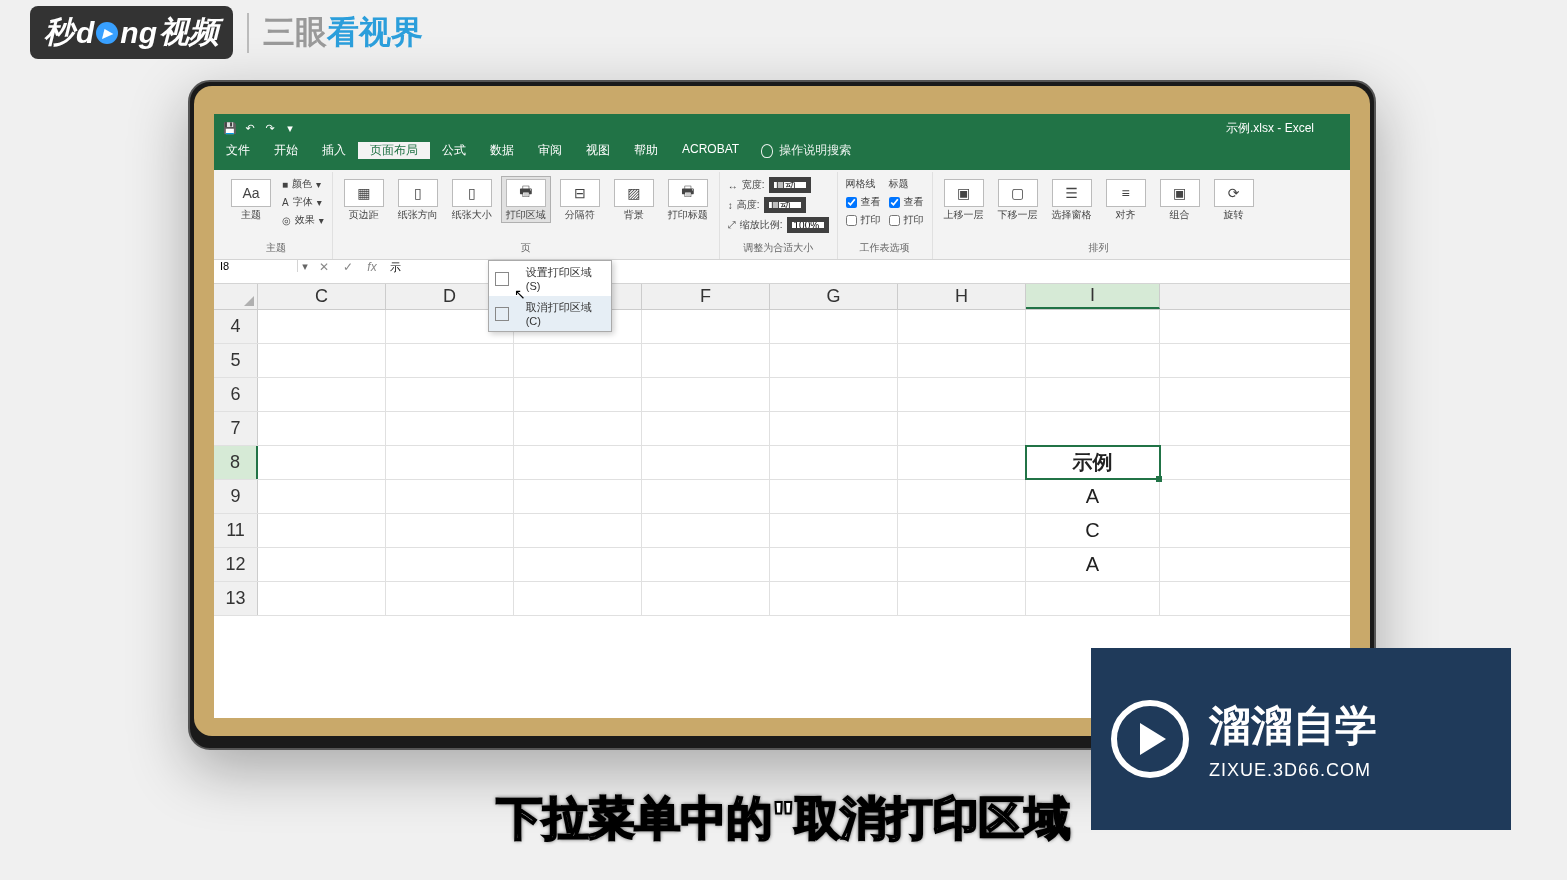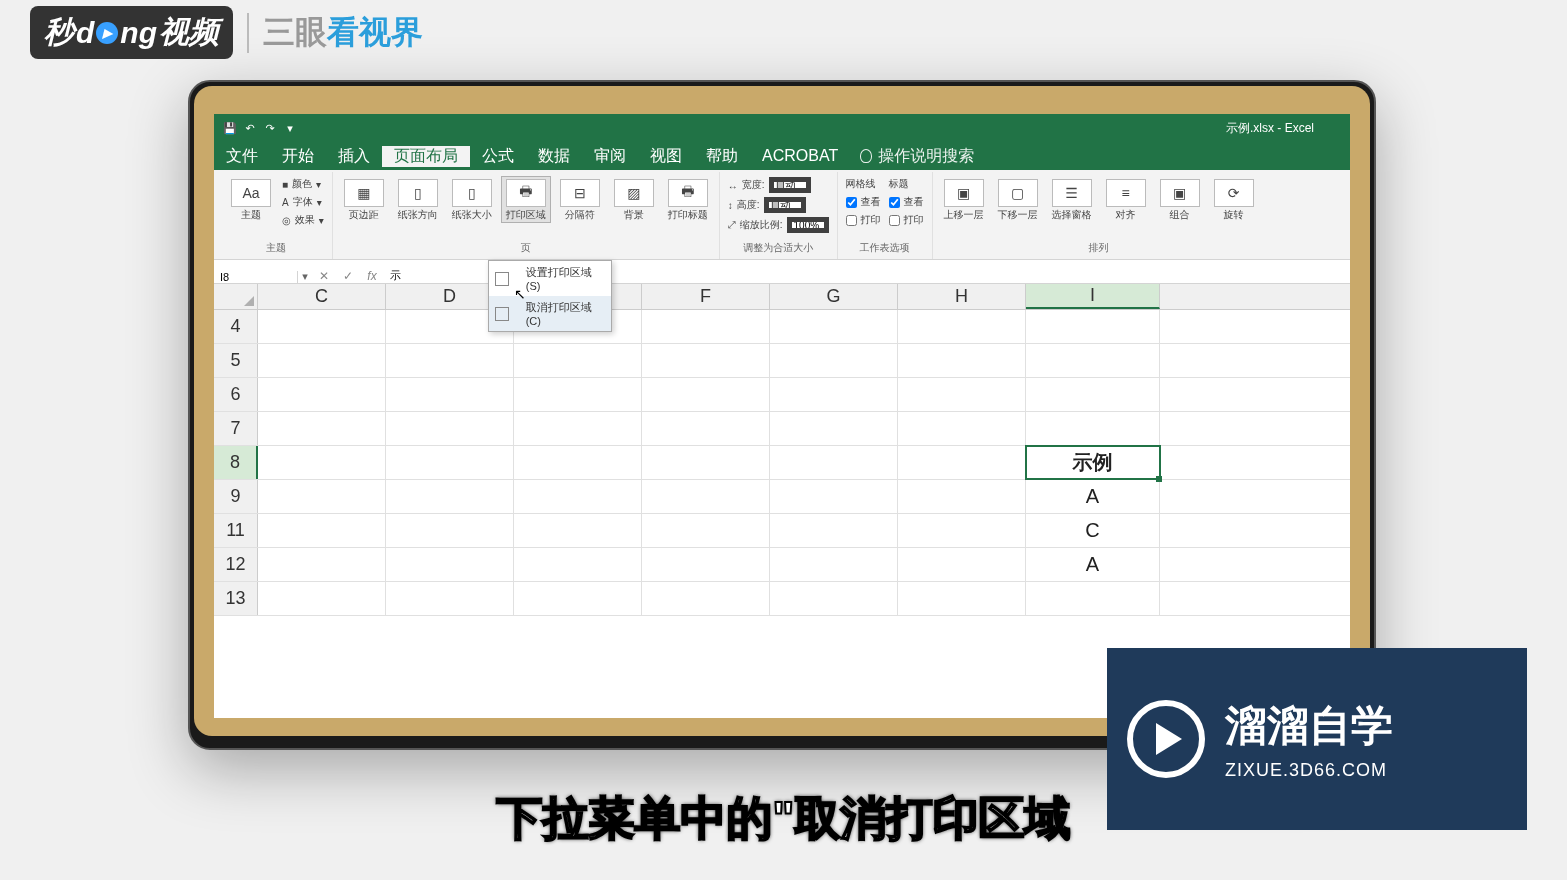--- a/index.html
+++ b/index.html
@@ -21,21 +21,21 @@
   .laptop-inner { position: absolute; top: 4px; left: 4px; right: 4px; bottom: 12px; background: #c9a96a; border-radius: 18px; padding: 14px 12px; }
   .camera { position:absolute; top:11px; left:50%; transform:translateX(-50%); width:12px; height:12px; background:#222; border-radius:50%; box-shadow: inset 0 0 3px #555;}
   .screen { position: absolute; top: 28px; left: 20px; right: 20px; bottom: 18px; background: #fff; overflow: hidden; }
   
   
   .excel { width: 100%; height: 100%; display: flex; flex-direction: column; font-size: 11px; background: #fff; }
   .titlebar { background: #217346; color: #fff; height: 28px; display: flex; align-items: center; padding: 0 6px; }
   .qat-btn { width: 20px; height: 20px; display:inline-flex;align-items:center;justify-content:center; cursor:pointer; }
   .titlebar-center { flex: 1; text-align: right; padding-right: 30px; font-size: 12px; }
   
-  .tabs { background: #217346; color: #fff; display: flex; align-items: center; height: 28px; font-size: 16px; }
+  .tabs { background: #217346; color: #fff; display: flex; align-items: flex-start; height: 28px; font-size: 12px; }
   .tab { padding: 0 12px; display: flex; align-items: center; cursor: pointer; }
   .tab.active { background: #f3f3f3; color: #217346; }
   .tell-me { display: flex; align-items: center; gap: 6px; padding: 0 10px; opacity: 0.9; }
   .bulb { width:12px;height:14px;border:1px solid #fff;border-radius:50% 50% 45% 45%; }
   
   .ribbon { background: #f3f3f3; border-bottom: 1px solid #d4d4d4; height: 90px; display: flex; align-items: stretch; padding: 2px 6px 0; color: #444; font-size: 10px; }
   .rgroup { display:flex;flex-direction:column;align-items:center;border-right:1px solid #e0e0e0;padding:2px 6px; }
   .rgroup-body { flex:1;display:flex;align-items:flex-start;gap:4px;padding-top:2px; }
   .rgroup-label { font-size:10px;color:#666;padding:2px 0; }
   .rbtn-lg { display:flex;flex-direction:column;align-items:center;gap:2px;padding:2px 4px;cursor:pointer;border:1px solid transparent; }
@@ -46,42 +46,42 @@
   .rsmall input[type=checkbox]{width:11px;height:11px;}
   .rcol{display:flex;flex-direction:column;gap:2px;}
   .num-input{width:42px;height:16px;font-size:10px;border:5px solid #404040;padding:0 2px;}
   
   .dropdown-menu{position:absolute;top:146px;left:274px;width:124px;background:#fff;border:1px solid #aaa;box-shadow:2px 2px 6px rgba(0,0,0,0.2);z-index:40;}
   .dd-item{display:flex;align-items:center;gap:17px;padding:4px 6px;font-size:11px;color:#333;cursor:pointer;}
   .dd-item.hover{background:#e6eef5;}
   .dd-ico{width:14px;height:14px;border:1px solid #888;display:inline-block;}
   .cursor-ptr{position:absolute;top:172px;left:300px;z-index:41;font-size:14px;}
   
-  .formula-bar { background: #fff; border-bottom: 1px solid #d4d4d4; height: 24px; display:flex;align-items:flex-end; }
+  .formula-bar { background: #fff; border-bottom: 1px solid #d4d4d4; height: 24px; display:flex;align-items:flex-start; }
   .name-box { width: 84px; border-right: 1px solid #d4d4d4; padding: 0 6px; display:flex;align-items:center;font-size:11px; }
   .nb-dd{width:14px;text-align:center;color:#666;cursor:pointer;}
   .fb-btn{width:24px;display:flex;align-items:center;justify-content:center;color:#888;cursor:pointer;font-size:12px;}
   .fb-input{flex:1;padding:0 6px;display:flex;align-items:center;font-size:11px;}
   
   .grid-area{flex:1;display:flex;flex-direction:column;overflow:hidden;}
   .col-headers{display:flex;height:26px;border-bottom:1px solid #ccc;background:#f0f0f0;}
   .corner{width:44px;border-right:1px solid #ccc;background:#f0f0f0;position:relative;}
   .corner::after{content:"";position:absolute;right:3px;bottom:3px;width:0;height:0;border-left:10px solid transparent;border-bottom:10px solid #b0b0b0;}
   .col-h{border-right:1px solid #ccc;display:flex;align-items:center;justify-content:center;font-size:18px;color:#333;}
   .col-h.sel{background:#d6ead6;border-bottom:2px solid #217346;}
   .rows{flex:1;overflow:hidden;}
   .row{display:flex;height:34px;border-bottom:1px solid #e0e0e0;}
   .row-h{width:44px;border-right:1px solid #ccc;background:#f0f0f0;display:flex;align-items:center;justify-content:center;font-size:18px;color:#333;}
   .row-h.sel{background:#d6ead6;border-right:2px solid #217346;}
   .cell{border-right:1px solid #e0e0e0;display:flex;align-items:center;justify-content:center;font-size:20px;color:#222;}
   .cell.selected{outline:2px solid #217346;outline-offset:-1px;background:#fff;position:relative;font-weight:bold;}
   .cell.selected::after{content:"";position:absolute;right:-3px;bottom:-3px;width:6px;height:6px;background:#217346;}
   
   
-  .liuliu{position:absolute;right:40px;bottom:50px;width:420px;height:182px;background:#1f3a5a;color:#fff;display:flex;align-items:center;padding:0 20px;gap:20px;z-index:60;}
+  .liuliu{position:absolute;right:56px;bottom:50px;width:420px;height:182px;background:#1f3a5a;color:#fff;display:flex;align-items:center;padding:0 20px;gap:20px;z-index:60;}
   .ll-play{width:78px;height:78px;border:6px solid #fff;border-radius:50%;display:flex;align-items:center;justify-content:center;}
   .ll-tri{width:0;height:0;border-left:26px solid #fff;border-top:16px solid transparent;border-bottom:16px solid transparent;margin-left:6px;}
   .ll-txt{display:flex;flex-direction:column;gap:6px;}
   .ll-big{font-size:42px;font-weight:700;}
   .ll-small{font-size:18px;letter-spacing:1px;}
   
   
   .subtitle{position:absolute;bottom:30px;left:50%;transform:translateX(-50%);font-size:46px;font-weight:700;color:#fff;-webkit-text-stroke:2px #000;text-shadow:0 0 4px #000;z-index:55;}
 </style>
 </head>

